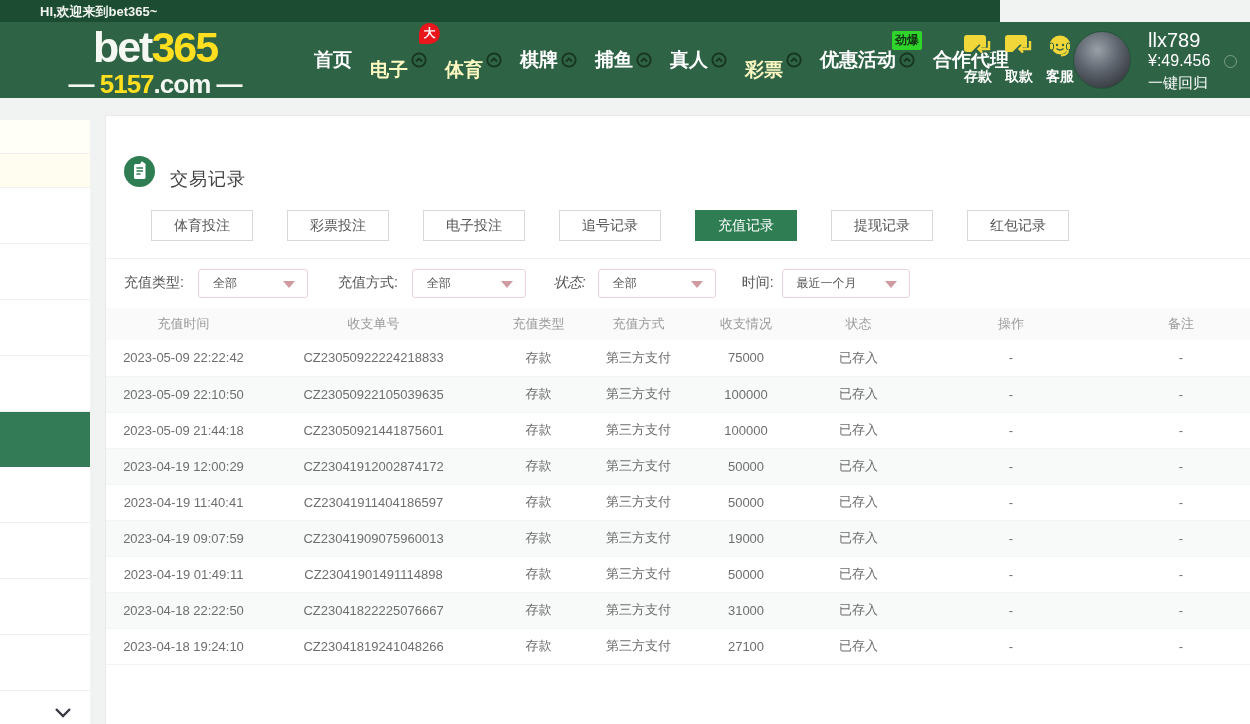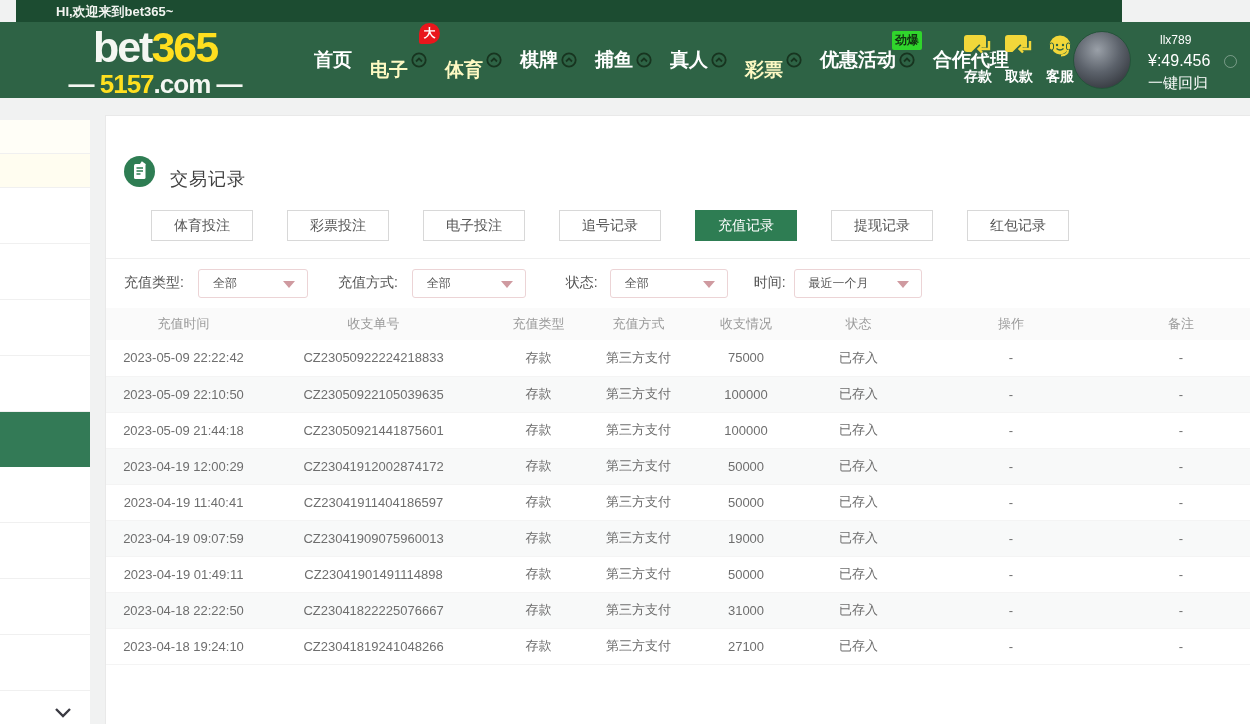--- a/index.html
+++ b/index.html
@@ -1,20 +1,20 @@
 <!DOCTYPE html>
 <html><head>
 <meta charset="utf-8">
 <style>
   * { margin:0; padding:0; box-sizing:border-box; }
   html,body { width:1250px; height:724px; overflow:hidden; }
   body { font-family:"Liberation Sans","DejaVu Sans",sans-serif; background:#f1f2f2; position:relative; }
 
   
-  .topbar { position:absolute; left:16px; top:0; width:1106px; height:22px; background:#1c4c31; }
+  .topbar { position:absolute; left:0; top:0; width:1000px; height:22px; background:#1c4c31; }
   .topbar .welcome { position:absolute; left:40px; top:3px; color:#f2f4f0; font-size:13px; font-weight:bold; }
 
   
   .header { position:absolute; left:0; top:22px; width:1250px; height:76px; background:#2e6345; }
   .logo { position:absolute; left:55px; top:4px; width:200px; text-align:center; line-height:1; }
   .logo-main { font-size:43px; font-weight:800; letter-spacing:-2px; }
   .logo-sub { font-size:26px; font-weight:800; letter-spacing:-1px; margin-top:2px; }
   .lw { color:#f4f7f2; } .ly { color:#ffdf1f; }
 
   .nav { position:absolute; left:305px; top:0; height:76px; display:flex; align-items:center; }
@@ -29,21 +29,21 @@
     font-size:12px; font-weight:bold; padding:1px 3px; border-radius:2px; white-space:nowrap; }
 
   .quick-actions { position:absolute; left:962px; top:12px; display:flex; gap:9px; }
   .qa { width:32px; text-align:center; cursor:pointer; }
   .qa-label { display:block; color:#ffffff; font-size:14px; font-weight:bold; margin-top:2px; }
 
   .avatar { position:absolute; left:1073px; top:9px; width:58px; height:58px; border-radius:50%;
     background:radial-gradient(circle at 42% 32%, #9aa0a8 0%, #5c626b 45%, #23262b 100%);
     border:1px solid #24543a; cursor:pointer; }
   .userinfo { position:absolute; left:1148px; top:8px; color:#fff; }
-  .user-name { font-size:12px; line-height:20px;margin-left:12px; }
+  .user-name { font-size:20px; line-height:20px; }
   .user-balance { font-size:16px; line-height:22px; display:flex; align-items:center; }
   .refresh-icon { display:inline-block; width:13px; height:13px; border:1px solid rgba(255,255,255,.35);
     border-radius:50%; margin-left:14px; cursor:pointer; }
   .user-onekey { font-size:15px; line-height:22px; cursor:pointer; }
 
   
   .sidebar { position:absolute; left:0; top:120px; width:90px; height:604px; background:#fff; }
   .side-item { border-bottom:1px solid #f0f0f0; cursor:pointer; }
   .side-item.cream { background:#fffdf0; height:34px; }
   .side-item.cream.lighter { background:#fffef7; }
@@ -65,21 +65,21 @@
 
   .filters { position:absolute; left:0; top:142px; width:1145px; height:49px; border-top:1px solid #efefef;
     display:flex; align-items:center;text-align:center; }
   .f-label { font-size:14px; color:#555; }
   .select { position:relative; height:29px; border:1px solid #ecd4d6; border-radius:3px; background:#fff;
     display:flex; align-items:center; padding-left:14px; font-size:12px; color:#555; cursor:pointer; }
   .sel-arrow { position:absolute; right:12px; top:11px; width:0; height:0;
     border-left:6px solid transparent; border-right:6px solid transparent; border-top:7px solid #cf9aa0; }
   .fl1 { margin-left:18px; } .fs1 { margin-left:14px; width:110px; }
   .fl2 { margin-left:30px; } .fs2 { margin-left:14px; width:114px; }
-  .fl3 { margin-left:40px; } .fs3 { margin-left:12px; width:118px; }
+  .fl3 { margin-left:28px;font-style:italic; } .fs3 { margin-left:12px; width:118px; }
   .fl4 { margin-left:26px; } .fs4 { margin-left:8px; width:128px; }
 
   table.records { position:absolute; left:0; top:192px; width:1145px; border-collapse:collapse; table-layout:fixed; }
   table.records th { height:32px; background:#fafafa; color:#9a9a9a; font-size:13px; font-weight:normal; text-align:center; }
   table.records td { height:36px; color:#6e6e6e; font-size:13px; text-align:center; border-bottom:1px solid #f4f4f4; }
   table.records tbody tr:nth-child(even) { background:#f8f9f9; }
 </style>
 </head>
 <body>
 

